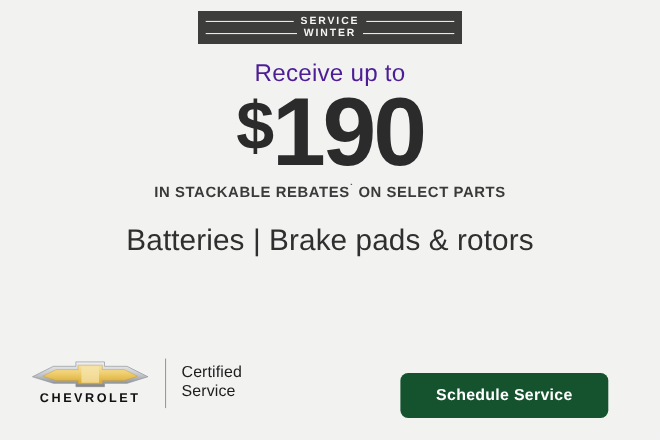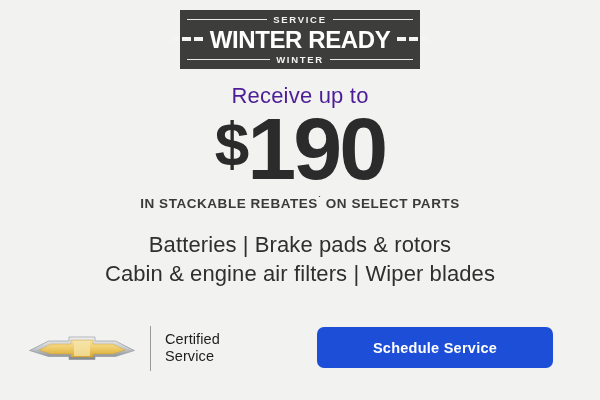--- a/index.html
+++ b/index.html
@@ -129,22 +129,22 @@
     white-space:nowrap;
   }
   .rebates sup {
     font-size:9px;
     vertical-align:super;
     line-height:0;
   }
 
   .parts {
     margin-top:19px;
-    text-align:center;
-    font-size:22px;
+    text-align:right;
+    font-size:27px;
     font-weight:400;
     color:#2f2f2f;
     line-height:1.32;
     letter-spacing:0.1px;
   }
 
   
   .footer {
     position:absolute;
     left:0; right:0;
@@ -188,24 +188,24 @@
     font-size:14.5px;
     font-weight:normal;
     color:#1d1d1d;
     line-height:1.2;
     letter-spacing:0.1px;
   }
 
   .cta {
     position:absolute;
     right:47px;
-    top:4px;
-    width:236px;
+    top:16px;
+    width:189px;
     height:41px;
-    background:#1d4ed8;
+    background:#14532d;
     border:none;
     border-radius:7px;
     color:#fff;
     font-family:"Liberation Sans", sans-serif;
     font-size:14.5px;
     font-weight:bold;
     letter-spacing:0.25px;
     cursor:pointer;
   }
 </style>
@@ -215,33 +215,20 @@
 <div class="ad">
 
   <div class="banner">
 
     <div class="banner-rule-row">
       <span class="rule"></span>
       <span class="banner-kicker">SERVICE</span>
       <span class="rule"></span>
     </div>
 
-    <div class="banner-main">
-      <span class="dashes">
-        <i></i>
-          <i></i>
-          <i></i>
-      </span>
-      <span class="banner-title">WINTER READY</span>
-      <span class="dashes">
-        <i></i>
-          <i></i>
-          <i></i>
-      </span>
-    </div>
 
     <div class="banner-rule-row">
       <span class="rule"></span>
       <span class="banner-kicker">WINTER</span>
       <span class="rule"></span>
     </div>
 
   </div>
 
   <div class="receive">Receive up to</div>
@@ -250,21 +237,20 @@
     <span class="cur">$</span>
     <span class="num">190</span>
   </div>
 
   <div class="rebates">
     <span>IN STACKABLE REBATES</span><sup>˙</sup><span> ON SELECT PARTS</span>
   </div>
 
   <div class="parts">
     <div>Batteries | Brake pads &amp; rotors</div>
-    <div>Cabin &amp; engine air filters | Wiper blades</div>
   </div>
 
   <div class="footer">
 
     <div class="brand">
 
       <div class="chev-lockup">
         <svg class="bowtie" width="108" height="26" viewBox="0 0 216 52">
           <defs>
             <linearGradient id="gold" x1="0" y1="0" x2="0" y2="1">
@@ -280,20 +266,21 @@
           </defs>
 
           <path fill="url(#silver)" stroke="#8d9197" stroke-width="1.2" d="M3 31 L41 12 L82 12 L82 4 L134 4 L134 12 L175 12 L213 31
                    L175 43 L134 43 L134 49 L82 49 L82 43 L41 43 Z"></path>
 
           <path fill="url(#gold)" stroke="#c69b2c" stroke-width="0.8" d="M22 30 L46 18 L86 18 L86 10 L130 10 L130 18 L170 18 L194 30
                    L170 38 L130 38 L130 44 L86 44 L86 38 L46 38 Z"></path>
 
           <path fill="#f5e4ac" opacity="0.75" d="M92 12 L124 12 L124 42 L92 42 Z"></path>
         </svg>
+        <span class="chev-word">CHEVROLET</span>
       </div>
 
       <span class="divider"></span>
 
       <div class="cert">
         <div>Certified</div>
         <div>Service</div>
       </div>
 
     </div>

